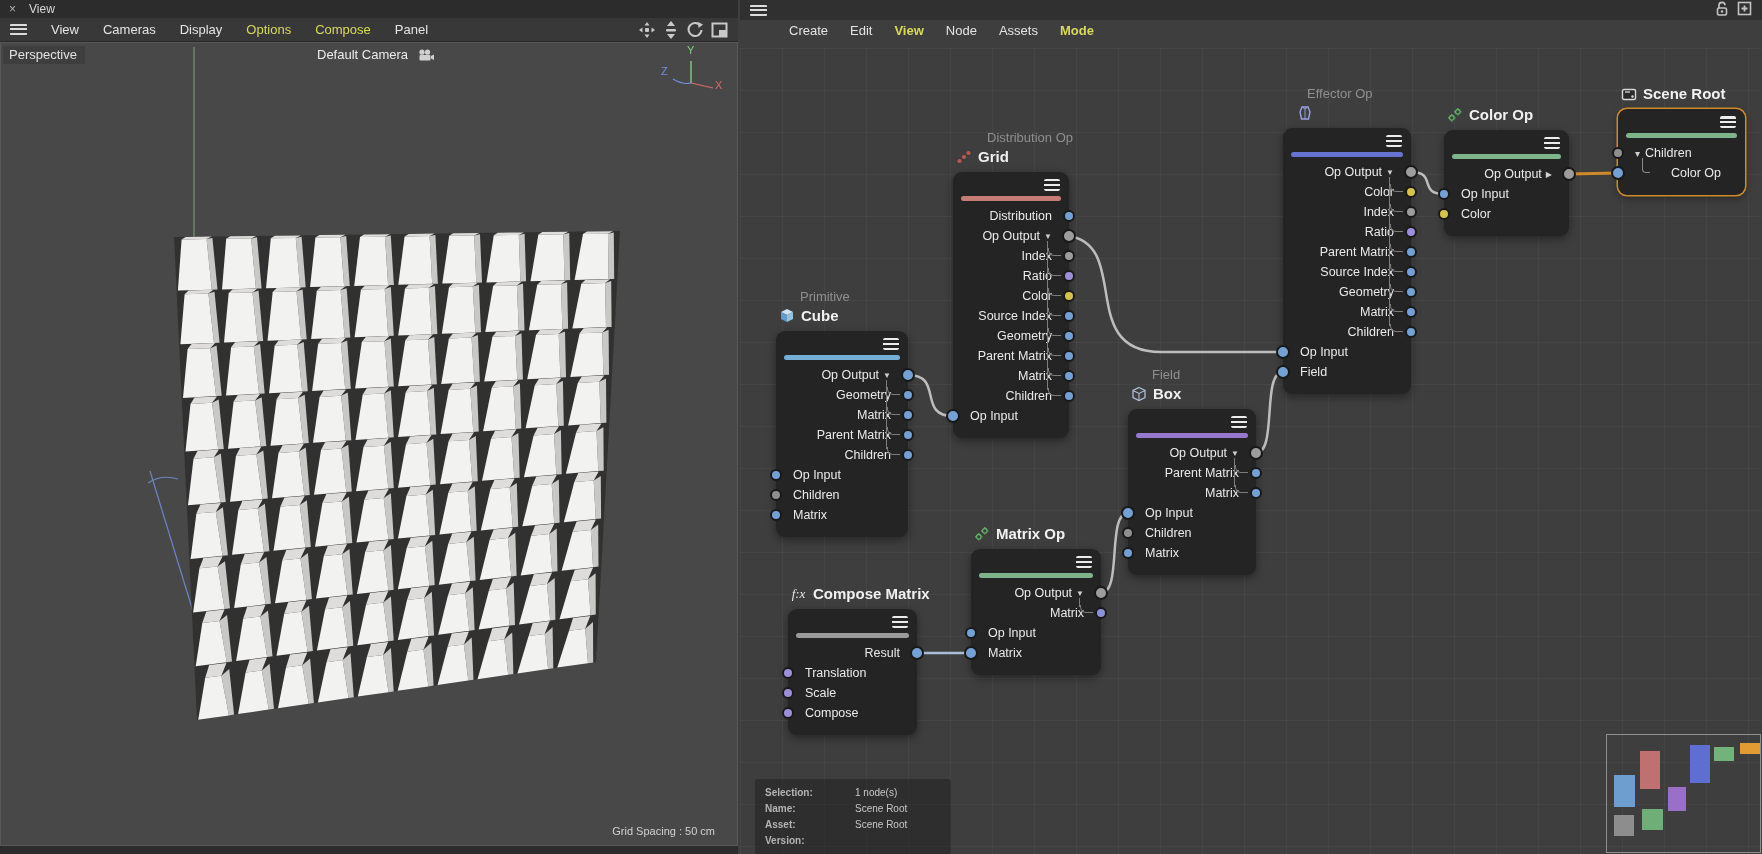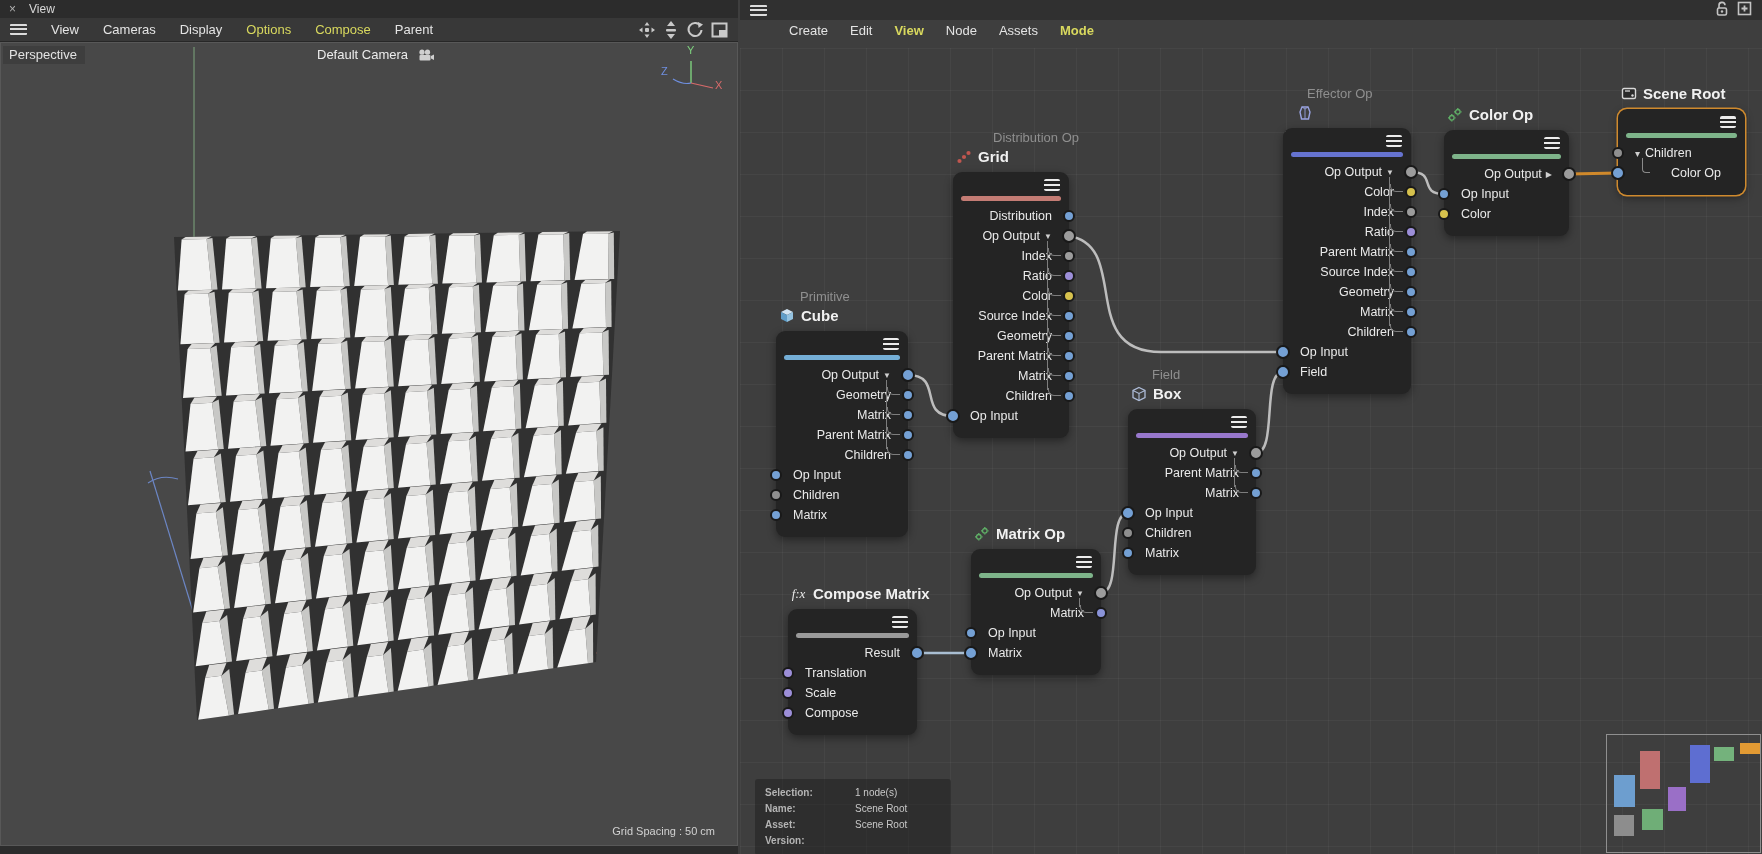--- a/index.html
+++ b/index.html
@@ -51,21 +51,21 @@
       linear-gradient(90deg,rgba(255,255,255,.035) 1px,transparent 1px);
     background-size:42px 42px;overflow:hidden;}
   #wire-svg{position:absolute;left:0;top:0;}
   
   .node{position:absolute;background:#242424;border-radius:9px;
     box-shadow:0 3px 9px rgba(0,0,0,.4);}
   .node.selected{box-shadow:0 0 0 1.5px #cf8a2e,0 3px 9px rgba(0,0,0,.4);}
   .ncat{position:absolute;font-size:13px;color:#8f8f8f;white-space:nowrap;}
   .ntitle{position:absolute;display:flex;align-items:center;gap:6px;font-size:15px;
     font-weight:bold;color:#f1f1f1;white-space:nowrap;}
-  .ntitle .nicon{width:17px;height:17px;display:flex;align-items:center;justify-content:center;}
+  .ntitle .nicon{width:17px;height:17px;display:flex;align-items:flex-end;justify-content:center;}
   .nhead{height:20px;position:relative;}
   .nburger{position:absolute;right:9px;top:7px;width:16px;height:12px;border-radius:2px;
     background:linear-gradient(#ececec 0 2.5px,transparent 2.5px 4.8px,#ececec 4.8px 7.3px,
     transparent 7.3px 9.6px,#ececec 9.6px 12px);}
   .nbarwrap{height:14px;padding:4px 8px 5px 8px;}
   .nbar{height:5px;border-radius:3px;}
   .prow{position:relative;height:20px;font-size:12.5px;color:#eaeaea;line-height:20px;}
   .prow.out{text-align:right;padding-right:17px;}
   .prow.in{padding-left:17px;text-align:left;}
   .caret{font-size:8px;color:#cfcfcf;margin-left:4px;vertical-align:1px;}
@@ -106,21 +106,21 @@
     <span>View</span>
   </div>
   <div class="menubar">
     <span class="burger"></span>
     <span id="left-menus" style="display:flex;gap:24px;">
         <span class="menu-item">View</span>
         <span class="menu-item">Cameras</span>
         <span class="menu-item">Display</span>
         <span class="menu-item active">Options</span>
         <span class="menu-item active">Compose</span>
-        <span class="menu-item">Parent</span>
+        <span class="menu-item">Panel</span>
       </span>
     <span class="nav-icons">
       <span>
           <svg width="18" height="18" viewBox="0 0 18 18">
             <g fill="#c9c9c9">
               <polygon points="9,1 11.5,4.5 6.5,4.5"></polygon>
               <polygon points="9,17 11.5,13.5 6.5,13.5"></polygon>
               <polygon points="1,9 4.5,6.5 4.5,11.5"></polygon>
               <polygon points="17,9 13.5,6.5 13.5,11.5"></polygon>
               <rect x="7" y="7" width="4" height="4" rx="1"></rect>
@@ -509,21 +509,21 @@
           <div class="prow out"><span>Op Output</span><span class="caret">▼</span><span class="pdot big" style="background: rgb(116, 160, 212);"></span></div>
           <div class="prow out"><span class="hookmark"></span><span>Geometry</span><span class="pdot" style="background: rgb(116, 160, 212);"></span></div>
           <div class="prow out"><span class="hookmark"></span><span>Matrix</span><span class="pdot" style="background: rgb(116, 160, 212);"></span></div>
           <div class="prow out"><span class="hookmark"></span><span>Parent Matrix</span><span class="pdot" style="background: rgb(116, 160, 212);"></span></div>
           <div class="prow out"><span class="hookmark"></span><span>Children</span><span class="pdot" style="background: rgb(116, 160, 212);"></span></div>
           <div class="prow in"><span>Op Input</span><span class="pdot" style="background: rgb(116, 160, 212);"></span></div>
           <div class="prow in"><span>Children</span><span class="pdot" style="background: rgb(143, 143, 143);"></span></div>
           <div class="prow in"><span>Matrix</span><span class="pdot" style="background: rgb(116, 160, 212);"></span></div>
           <span class="vline" style="top: 49px; height: 69px;"></span>
         </div>
-        <div class="ncat" style="left: 253px; top: 82px;">Distribution Op</div>
+        <div class="ncat" style="left: 247px; top: 82px;">Distribution Op</div>
         <div class="ntitle" style="left: 215px; top: 100px;">
           <span class="nicon">
             <svg width="16" height="16" viewBox="0 0 16 16">
               <g fill="#c0564f">
                 <circle cx="3.5" cy="12" r="2.1"></circle>
                 <circle cx="8" cy="8" r="2.1"></circle>
                 <circle cx="12.5" cy="4" r="2.1"></circle>
               </g>
             </svg>
           </span>

